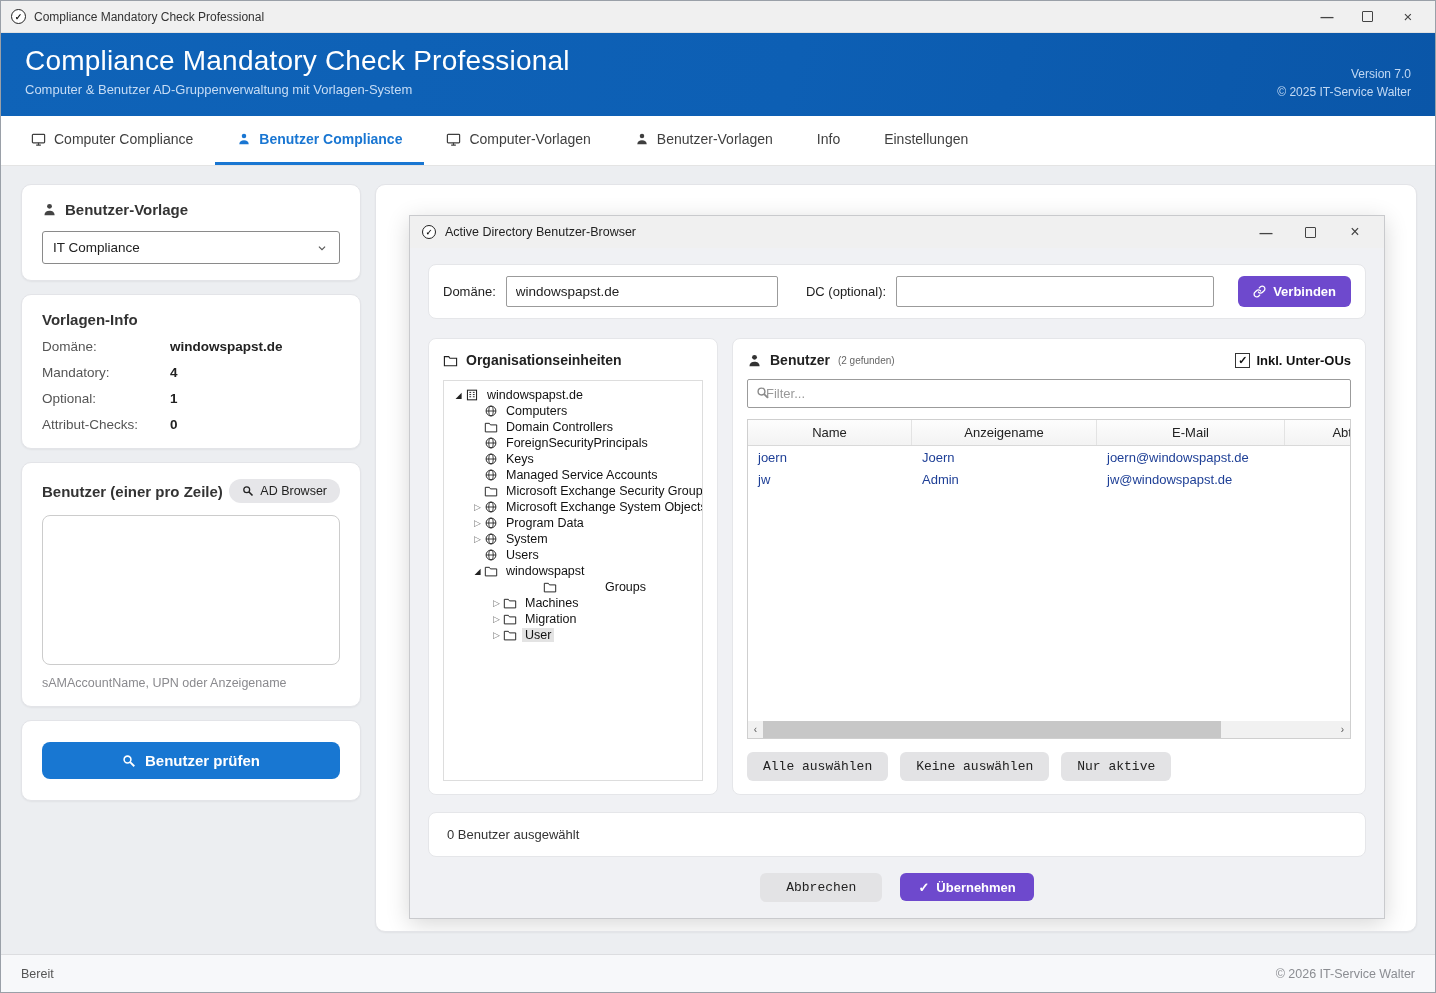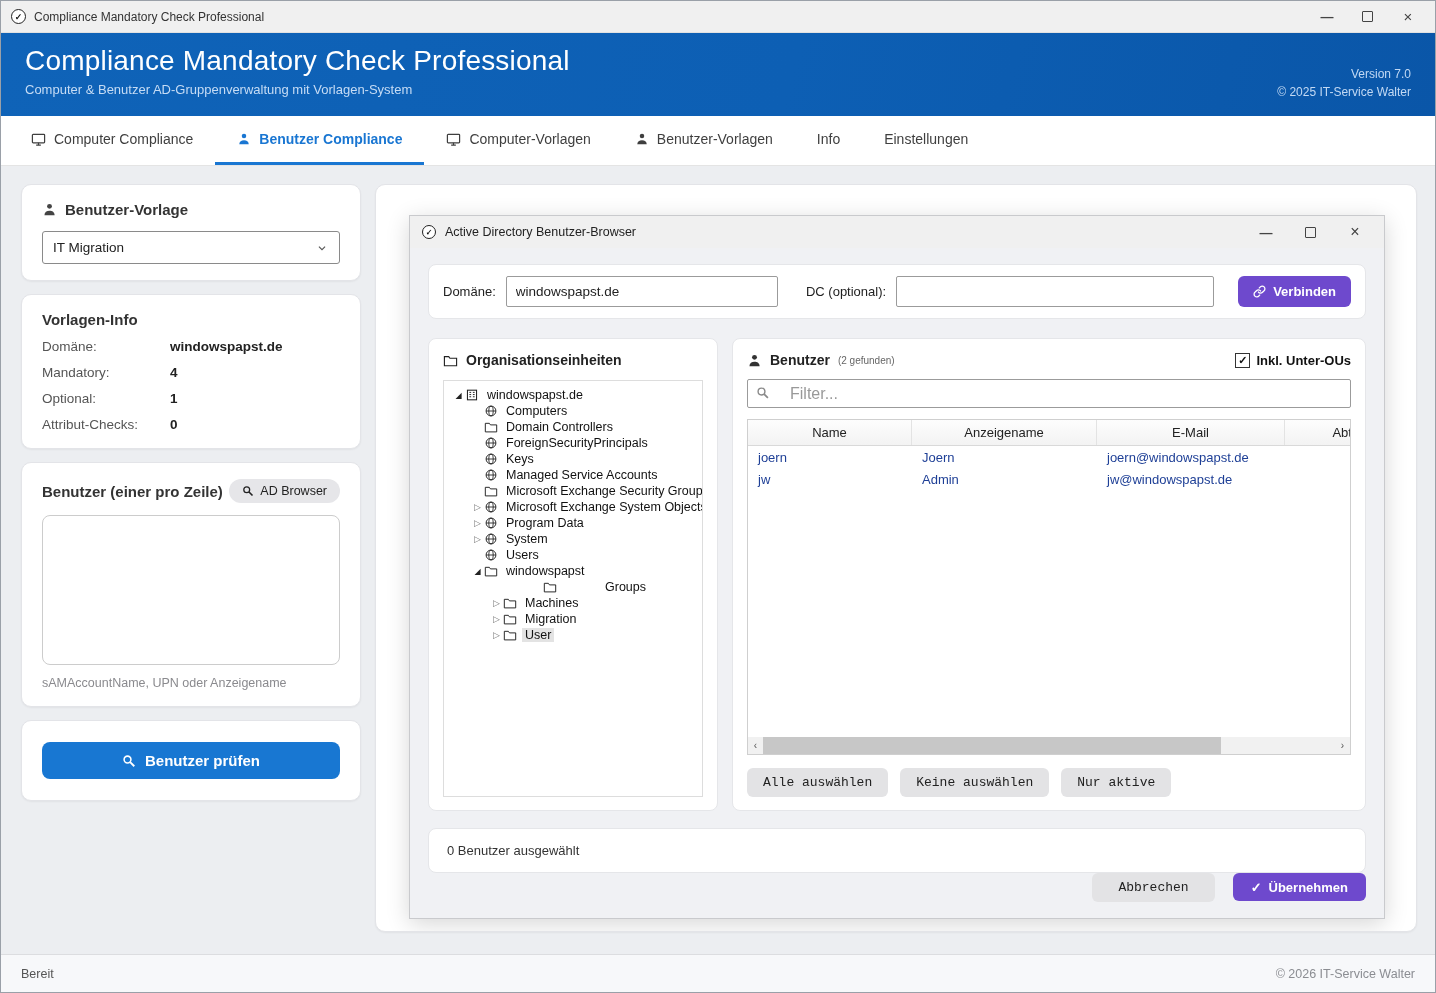--- a/index.html
+++ b/index.html
@@ -80,39 +80,39 @@
   .treebox { margin-top:12px; border:1px solid #ddd; background:#fff; flex:1 1 auto; overflow:hidden; padding:6px 4px;}
   .trow { display:flex; align-items:center; height:16px; font-size:12.5px; color:#111; white-space:nowrap; cursor:default;}
   .trow .exp { width:13px; flex:0 0 auto; text-align:center; font-size:8px; color:#222; }
   .trow .exp.closed { color:#777; font-size:9px;}
   .trow .ticn { display:flex; margin-right:5px; color:#222; flex:0 0 auto;}
   .trow .tlabel { padding:0 3px; }
   .trow.selected .tlabel { background:#e3e3e3; }
 
   .filterwrap { margin-top:11px; position:relative; flex:0 0 auto;}
   .filterwrap .ficon { position:absolute; left:9px; top:7px; color:#888; }
-  .filterinput { width:100%; height:29px; border:1px solid #9b9b9b; border-radius:2px; font-size:16px; padding:0 8px 0 42px; font-family:inherit; background:#fff;}
+  .filterinput { width:100%; height:29px; border:1px solid #9b9b9b; border-radius:2px; font-size:13px; padding:0 8px 0 18px; font-family:inherit; background:#fff;}
   .filterinput::placeholder { color:#999; }
 
   .tablebox { margin-top:11px; border:1px solid #cfcfcf; background:#fff; flex:1 1 auto; display:flex; flex-direction:column; overflow:hidden;}
   .thead { display:flex; flex:0 0 auto; background:linear-gradient(#fdfdfd,#f3f3f3); border-bottom:1px solid #d9d9d9; overflow:hidden;}
   .th { font-size:13px; color:#222; text-align:center; padding:5px 6px; border-right:1px solid #e3e3e3; flex:0 0 auto; white-space:nowrap; overflow:hidden;}
   .tbody { flex:1 1 auto; overflow:hidden; }
   .tr { display:flex; height:22px; align-items:center; overflow:hidden;}
   .td { font-size:13px; color:#1e3f96; padding:0 10px; flex:0 0 auto; white-space:nowrap; overflow:hidden;}
   .hscroll { flex:0 0 auto; height:17px; background:#f1f1f1; display:flex; align-items:center; }
   .harrow { width:15px; text-align:center; font-size:10px; color:#555; flex:0 0 auto; line-height:17px;}
   .htrack { flex:1 1 auto; height:17px; position:relative;}
   .hthumb { position:absolute; left:0; top:0; height:17px; width:80%; background:#c7c7c7; }
 
   .selbtns { display:flex; gap:12px; margin-top:13px; flex:0 0 auto;}
   .graybtn { background:#e3e3e5; border:none; border-radius:6px; padding:7px 16px; font-size:13px; color:#222; cursor:pointer; font-family:Liberation Mono, monospace;}
 
   .statuscard { margin-top:17px; background:#fff; border:1px solid #e5e6e9; border-radius:8px; height:45px; display:flex; align-items:center; padding:0 18px; font-size:13px; color:#333; flex:0 0 auto;}
-  .dlg-footer { display:flex; justify-content:flex-end; gap:18px; margin-top:0; flex:0 0 auto;}
+  .dlg-footer { display:flex; justify-content:center; gap:18px; margin-top:16px; flex:0 0 auto;}
   .graybtn.cancel { padding:7px 26px; }
   .purplebtn.apply { border-radius:6px; padding:0 18px; height:28px; }
 
   
   .statusbar { height:38px; background:#f7f8fa; border-top:1px solid #dcdde0; display:flex; align-items:center; padding:0 20px; font-size:12.5px; color:#555; flex:0 0 auto;gap:44px;}
   .statusbar .sright { margin-left:auto; color:#8b8d92; }
   svg { display:block; }
 </style>
 </head>
 <body>
@@ -193,21 +193,21 @@
         <div class="scard-title-row">
           <span class="icon">
             <svg width="15" height="15" viewBox="0 0 16 16">
                 <circle cx="8" cy="4.6" r="2.6" fill="currentColor"></circle>
                 <path d="M2.6 14c0-3 2.4-4.6 5.4-4.6s5.4 1.6 5.4 4.6z" fill="currentColor"></path>
               </svg>
           </span>
           <span>Benutzer-Vorlage</span>
         </div>
         <div class="selectbox">
-          <span>IT Migration</span>
+          <span>IT Compliance</span>
           <span class="chev">
             <svg width="14" height="14" viewBox="0 0 16 16">
                 <path d="M4.5 6.5l3.5 3.5 3.5-3.5" fill="none" stroke="#555" stroke-width="1.3"></path>
               </svg>
           </span>
         </div>
       </div>
 
       <div class="card scard">
         <div class="scard-title-row">

